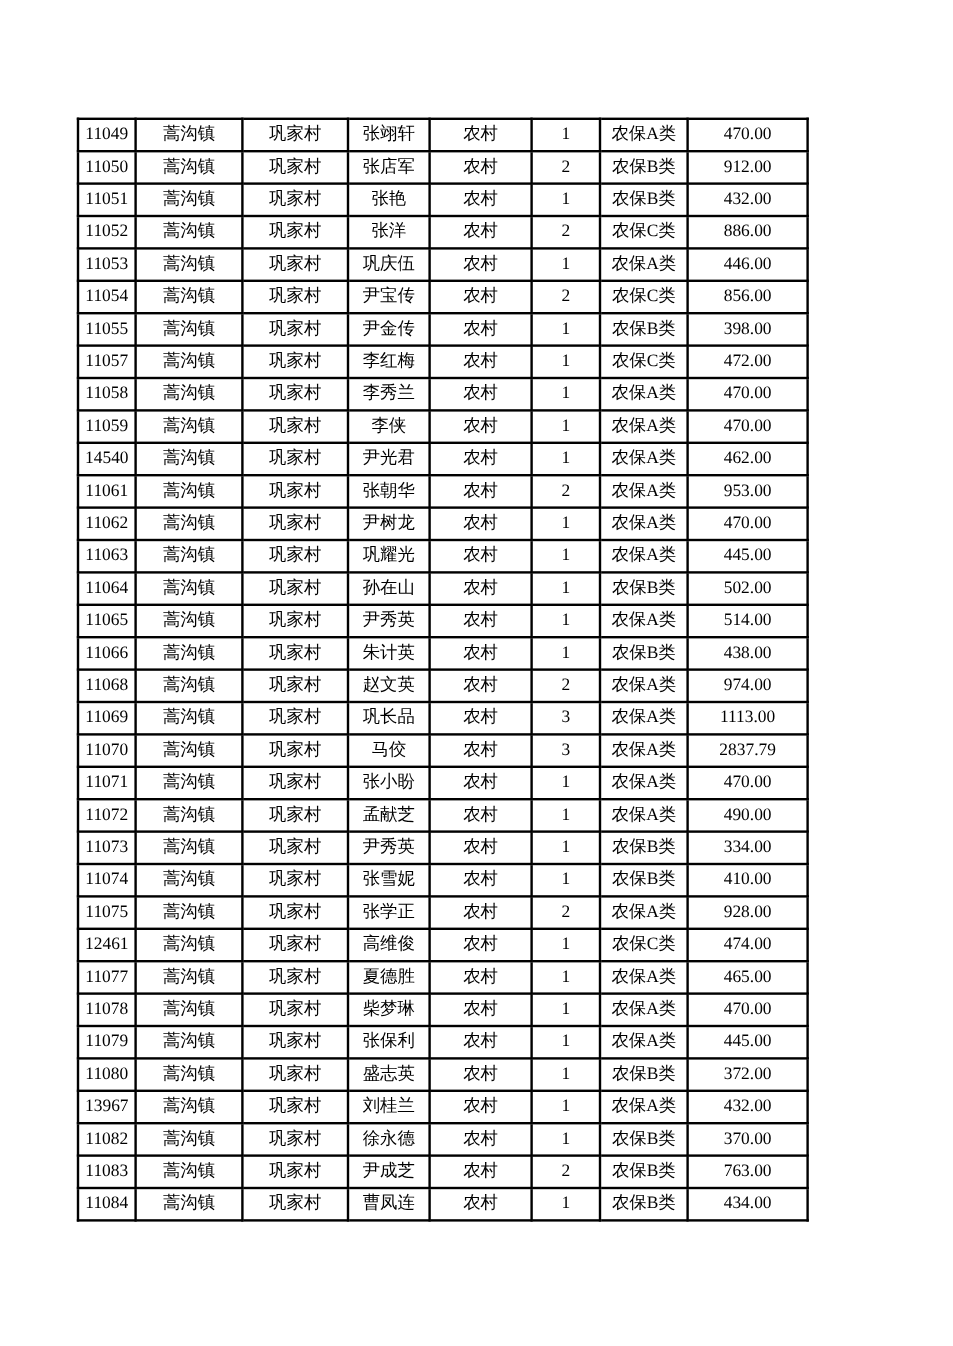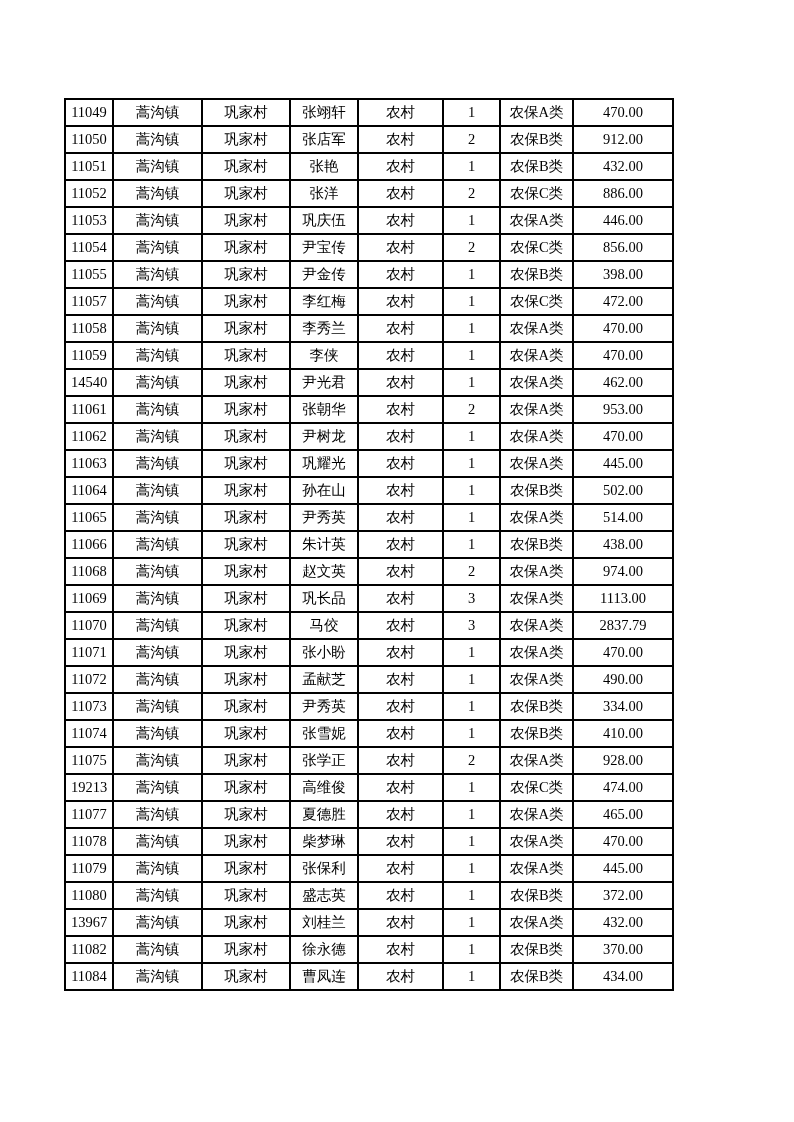--- a/index.html
+++ b/index.html
@@ -312,21 +312,21 @@
           <td>11075</td>
           <td>蒿沟镇</td>
           <td>巩家村</td>
           <td>张学正</td>
           <td>农村</td>
           <td>2</td>
           <td>农保A类</td>
           <td>928.00</td>
         </tr>
         <tr>
-          <td>19213</td>
+          <td>12461</td>
           <td>蒿沟镇</td>
           <td>巩家村</td>
           <td>高维俊</td>
           <td>农村</td>
           <td>1</td>
           <td>农保C类</td>
           <td>474.00</td>
         </tr>
         <tr>
           <td>11077</td>
@@ -380,20 +380,30 @@
         </tr>
         <tr>
           <td>11082</td>
           <td>蒿沟镇</td>
           <td>巩家村</td>
           <td>徐永德</td>
           <td>农村</td>
           <td>1</td>
           <td>农保B类</td>
           <td>370.00</td>
+        </tr>
+        <tr>
+          <td>11083</td>
+          <td>蒿沟镇</td>
+          <td>巩家村</td>
+          <td>尹成芝</td>
+          <td>农村</td>
+          <td>2</td>
+          <td>农保B类</td>
+          <td>763.00</td>
         </tr>
         <tr>
           <td>11084</td>
           <td>蒿沟镇</td>
           <td>巩家村</td>
           <td>曹凤连</td>
           <td>农村</td>
           <td>1</td>
           <td>农保B类</td>
           <td>434.00</td>

